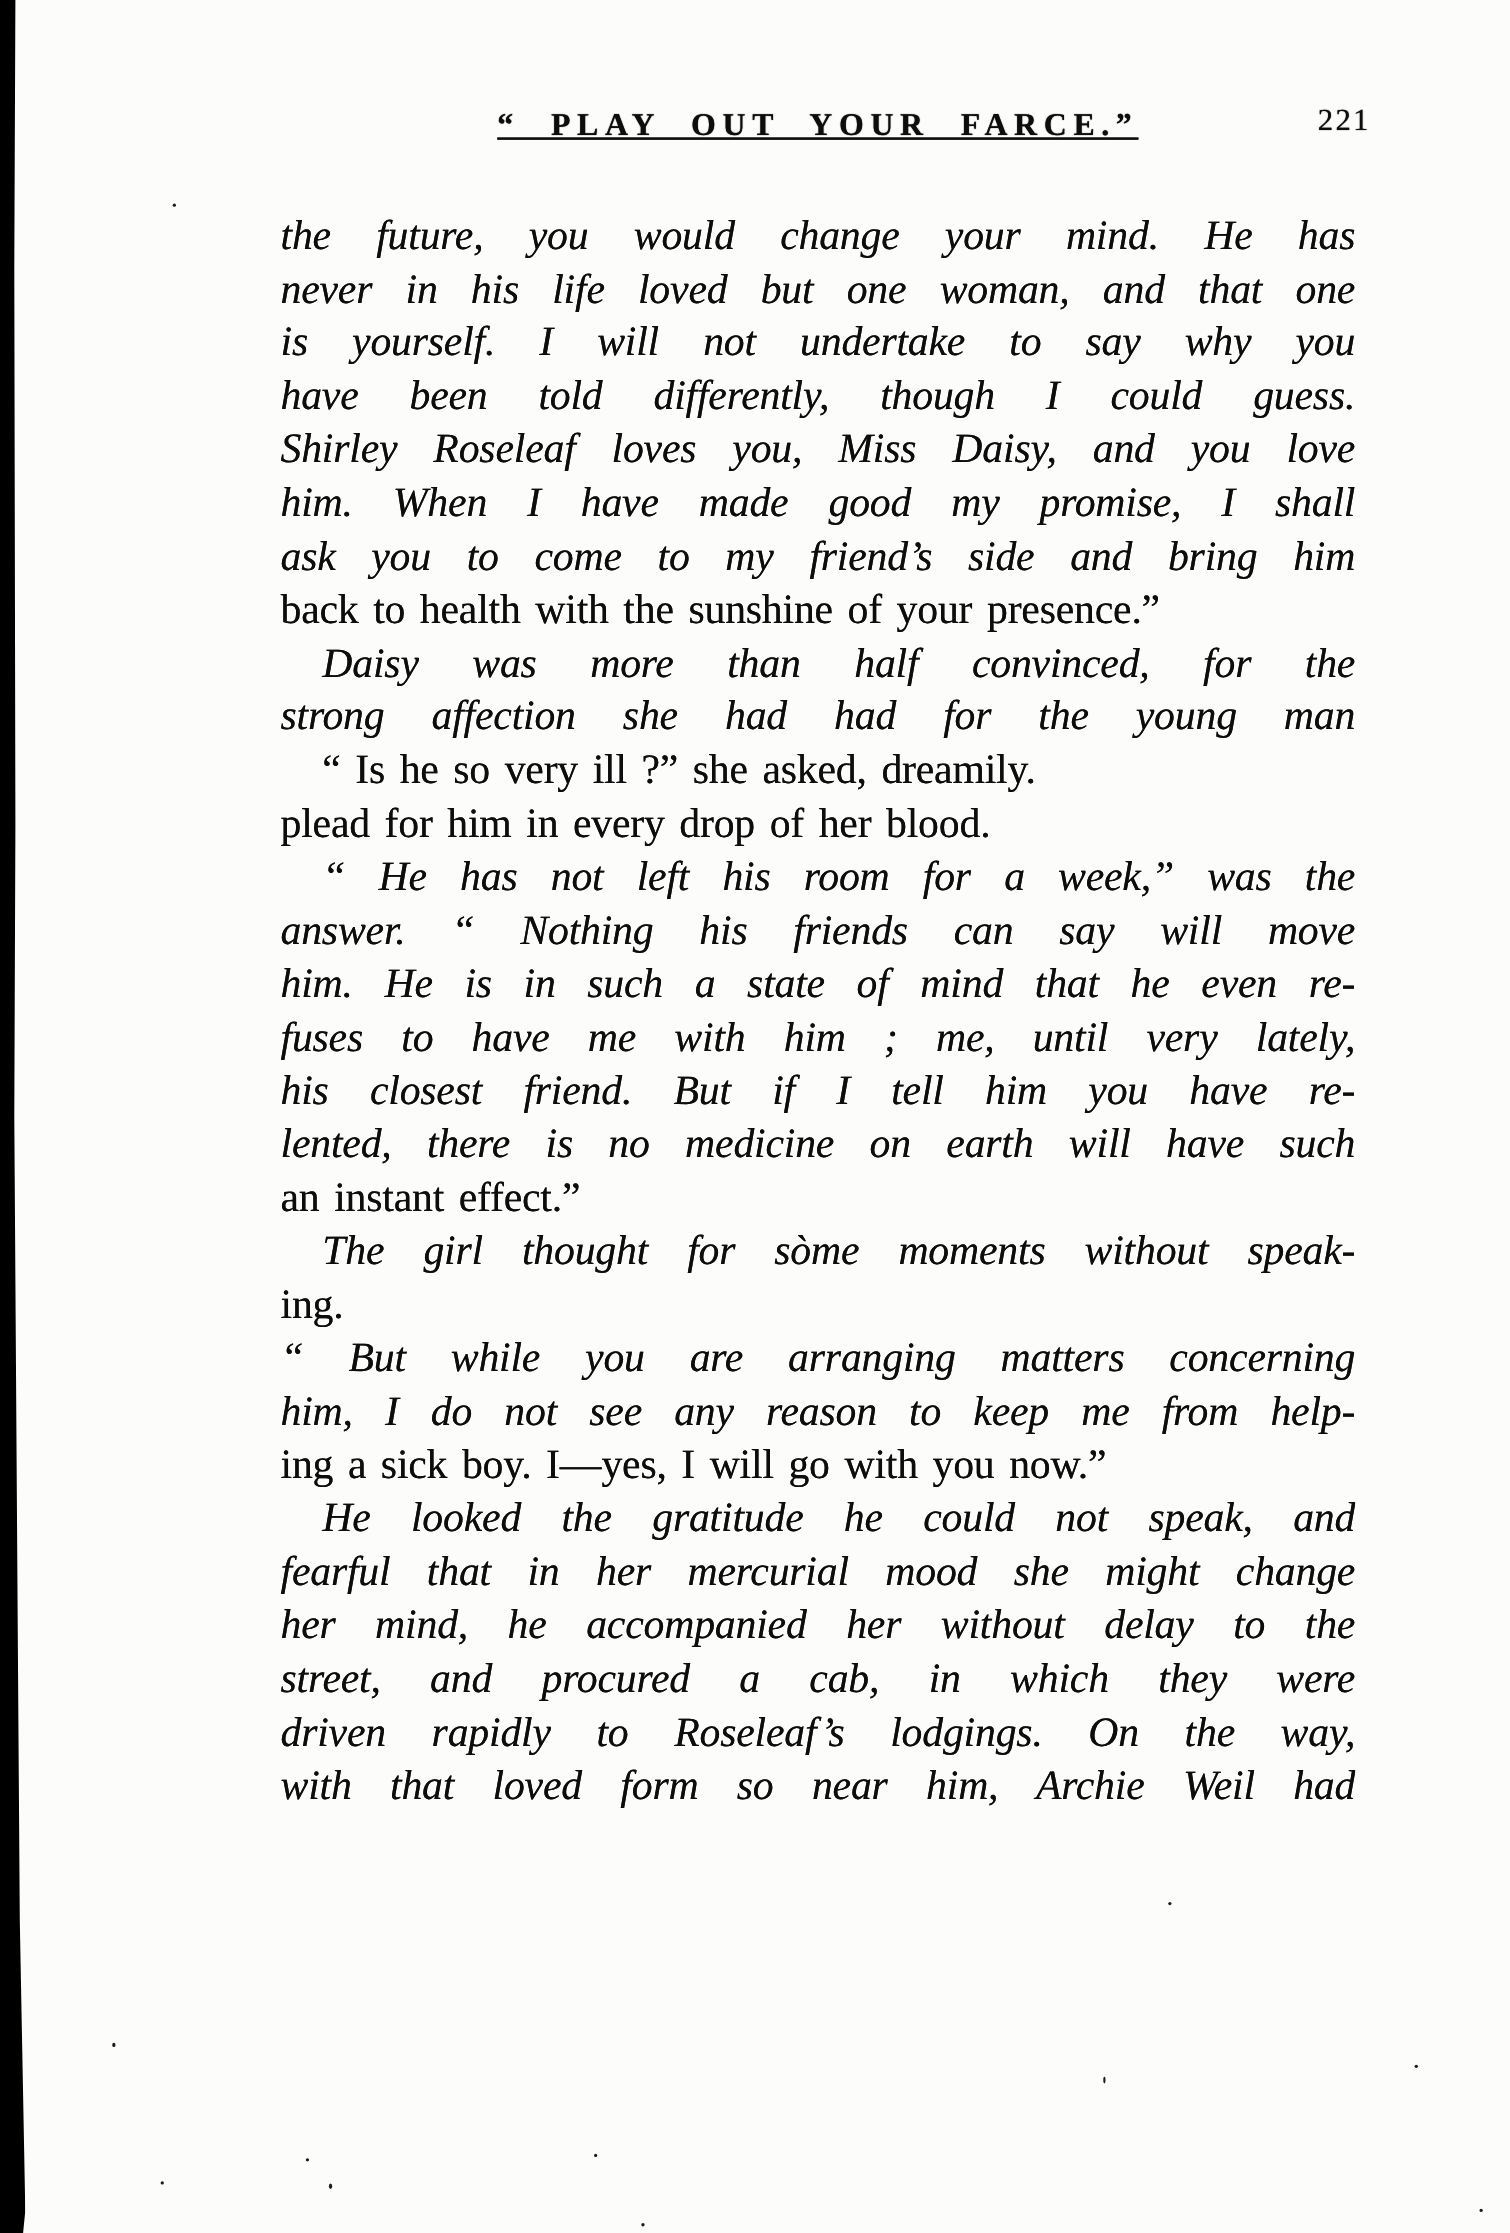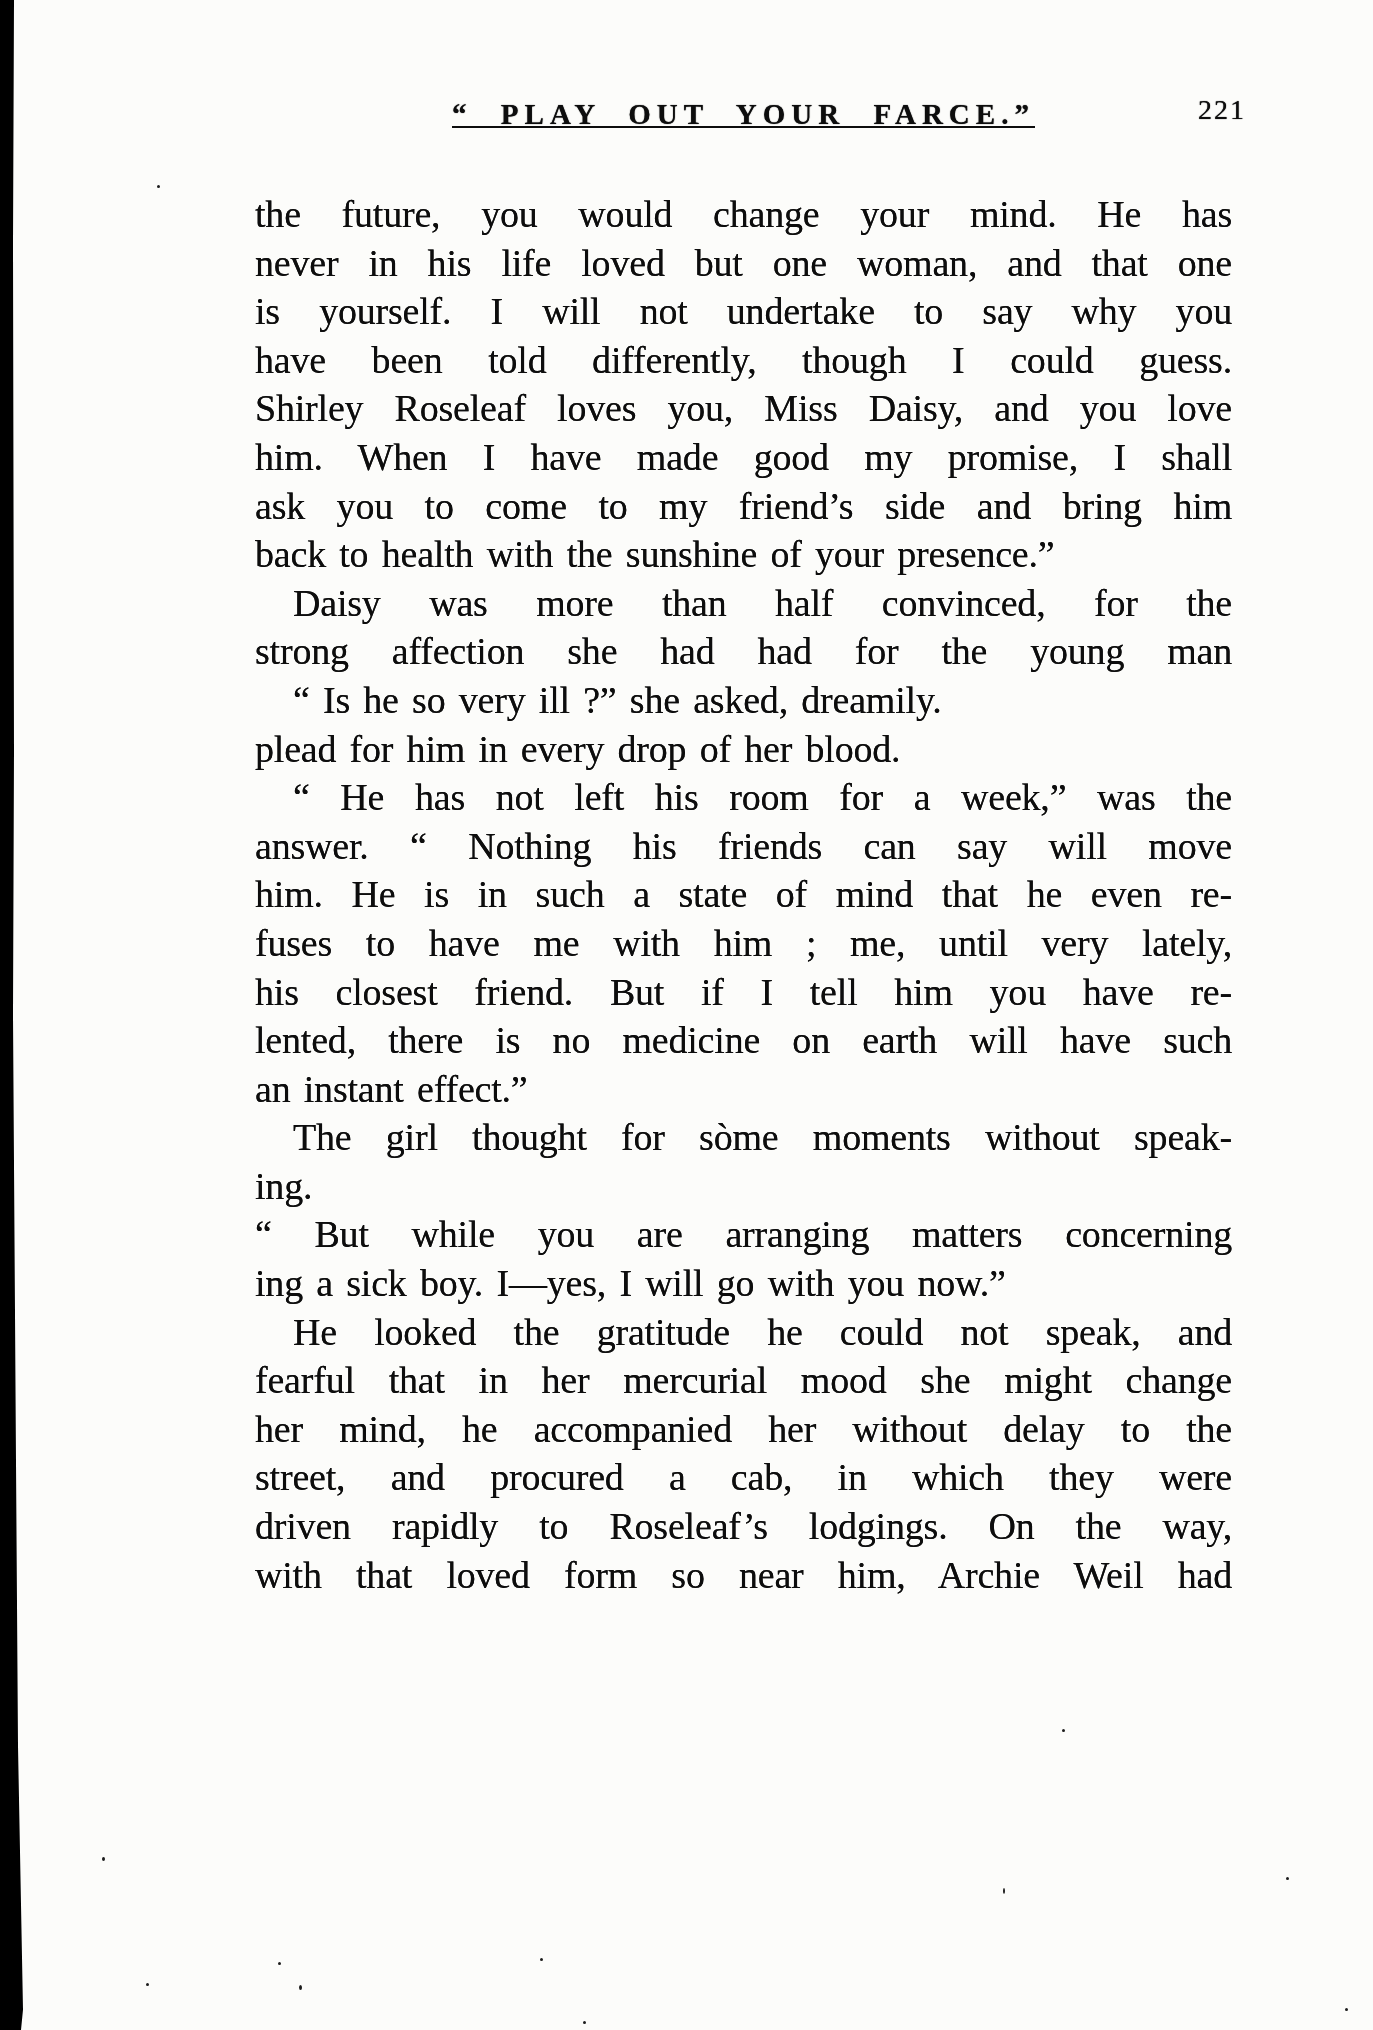--- a/index.html
+++ b/index.html
@@ -32,21 +32,21 @@
     text-shadow:0 0 1px rgba(0,0,0,.9);
   }
   .text-block {
     position:absolute; left:255px; top:190px; width:977px;
     font-size:38px; line-height:48.6px;
     color:var(--ink,#0d0d0d);
     letter-spacing:-0.2px;
     text-shadow:0 0 0.6px rgba(0,0,0,.85);
   }
   .line { height:48.6px; overflow:hidden; white-space:nowrap; }
-  .line.j { text-align:justify; text-align-last:justify; white-space:normal; }
+  .line.j { text-align:justify; text-align-last:justify; white-space:normal;font-style:italic; }
   .line.indent { text-indent:38px; }
   .line:not(.j) { word-spacing:4px; }
   .speck { position:absolute; background:#1c1c1c; border-radius:50%; }
 </style>
 </head>
 <body style="--ink: #0d0d0d; --paper: #fcfcfa;">
 
 <div class="page-root">
   <div class="gutter"></div>
 
@@ -71,20 +71,21 @@
       <div class="line indent j">“ He has not left his room for a week,” was the</div>
       <div class="line j">answer. “ Nothing his friends can say will move</div>
       <div class="line j">him. He is in such a state of mind that he even re-</div>
       <div class="line j">fuses to have me with him ; me, until very lately,</div>
       <div class="line j">his closest friend. But if I tell him you have re-</div>
       <div class="line j">lented, there is no medicine on earth will have such</div>
       <div class="line">an instant effect.”</div>
       <div class="line indent j">The girl thought for sòme moments without speak-</div>
       <div class="line">ing.</div>
       <div class="line j">“ But while you are arranging matters concerning</div>
+      <div class="line j">him, I do not see any reason to keep me from help-</div>
       <div class="line">ing a sick boy. I—yes, I will go with you now.”</div>
       <div class="line indent j">He looked the gratitude he could not speak, and</div>
       <div class="line j">fearful that in her mercurial mood she might change</div>
       <div class="line j">her mind, he accompanied her without delay to the</div>
       <div class="line j">street, and procured a cab, in which they were</div>
       <div class="line j">driven rapidly to Roseleaf’s lodgings. On the way,</div>
       <div class="line j">with that loved form so near him, Archie Weil had</div>
     </div>
 
   <i class="speck" style="left:157px;top:185px;width:3px;height:3px;"></i>

